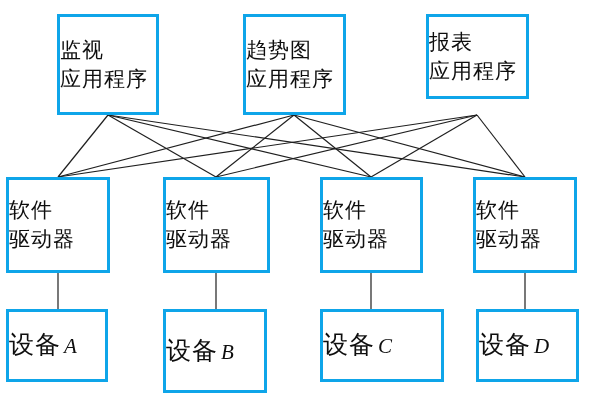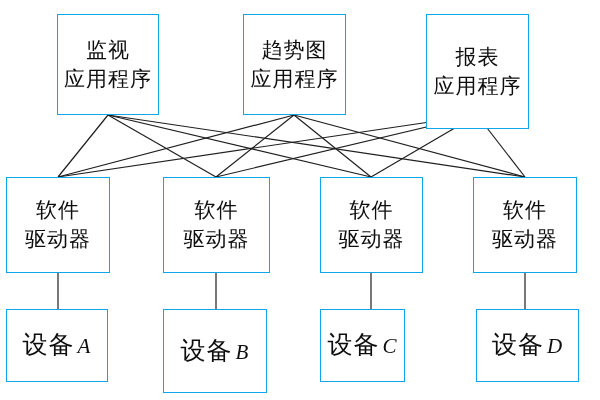--- a/index.html
+++ b/index.html
@@ -19,25 +19,25 @@
     position: absolute;
     left: 0;
     top: 0;
     width: 600px;
     height: 400px;
     pointer-events: none;
   }
   .box {
     position: absolute;
     box-sizing: border-box;
-    border: 1px solid #0ea5e9;
+    border: 3px solid #0ea5e9;
     background: #ffffff;
     display: flex;
     flex-direction: column;
-    align-items: center;
+    align-items: flex-start;
     justify-content: center;
     text-align: center;
     color: #0e0e0e;
   }
   .box .line {
     font-size: 21px;
     line-height: 29px;
     letter-spacing: 1px;
     white-space: nowrap;
   }
@@ -47,30 +47,30 @@
     white-space: nowrap;
   }
   .device-letter {
     font-style: italic;
     font-size: 21px;
     padding-left: 3px;
   }
   
   #app-0 { left: 57px;  top: 14px; width: 102px; height: 101px; }
   #app-1 { left: 243px; top: 14px; width: 103px; height: 101px; }
-  #app-2 { left: 426px; top: 14px; width: 103px; height: 115px; }
+  #app-2 { left: 426px; top: 14px; width: 103px; height: 85px; }
   
   #drv-0 { left: 6px;   top: 177px; width: 104px; height: 96px; }
   #drv-1 { left: 163px; top: 177px; width: 107px; height: 96px; }
   #drv-2 { left: 320px; top: 177px; width: 103px; height: 96px; }
   #drv-3 { left: 473px; top: 177px; width: 104px; height: 96px; }
   
   #dev-0 { left: 6px;   top: 309px; width: 102px; height: 73px; }
   #dev-1 { left: 163px; top: 309px; width: 104px; height: 84px; }
-  #dev-2 { left: 320px; top: 309px; width: 85px; height: 73px; }
+  #dev-2 { left: 320px; top: 309px; width: 124px; height: 73px; }
   #dev-3 { left: 476px; top: 309px; width: 103px; height: 73px; }
 </style>
 </head>
 <body>
 
 <div id="stage">
 
   <svg id="wires" viewBox="0 0 600 400" xmlns="http://www.w3.org/2000/svg">
     <g stroke="#1f1f1f" stroke-width="1.2" fill="none">
 

